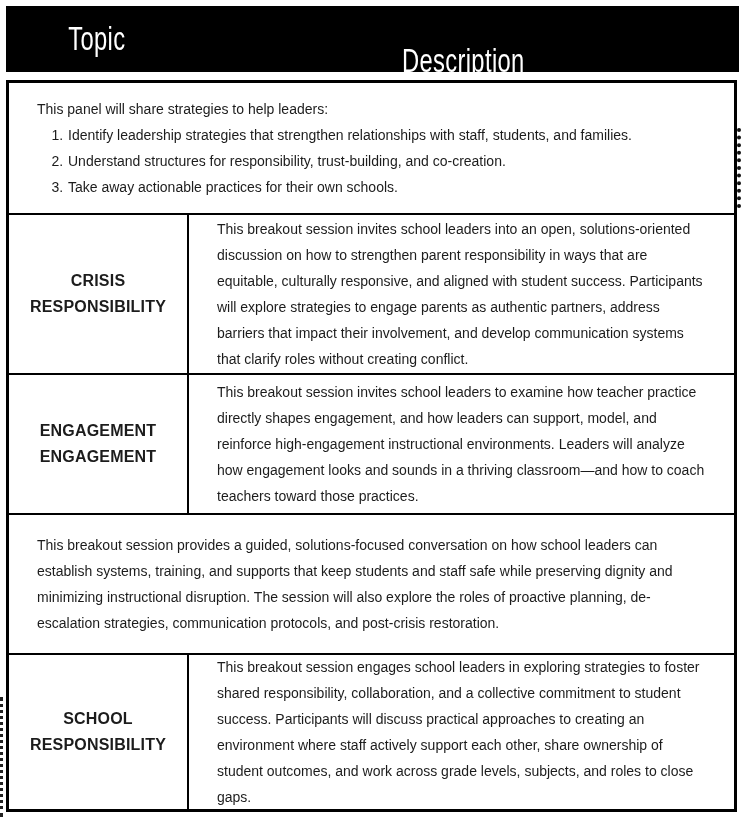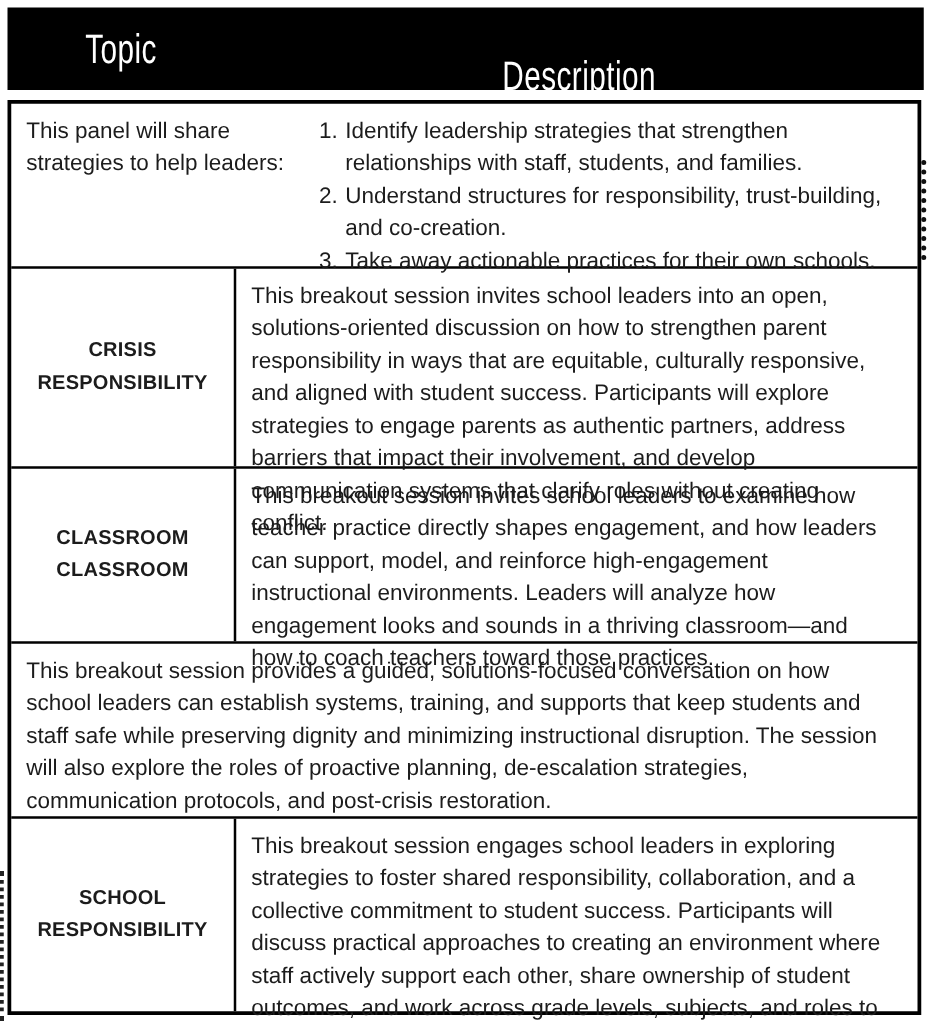--- a/index.html
+++ b/index.html
@@ -61,24 +61,24 @@
     text-align: center;
     font-weight: 700;
     font-size: 16px;
     line-height: 1.6;
     padding: 2px 5px;
     letter-spacing: 0.2px;
   }
   .desc-cell {
     flex: 1;
     display: flex;
-    flex-direction: row;
+    flex-direction: column;
     justify-content: center;
-    padding: 8px 24px 8px 12px;
-    font-size: 18px;
+    padding: 8px 24px 8px 28px;
+    font-size: 14px;
     line-height: 26px;
   }
   .desc-cell p { margin: 0; }
   .desc-cell ol {
     margin: 0;
     padding-left: 30px;
   }
   .desc-cell li { padding-left: 1px; }
 
   
@@ -123,21 +123,21 @@
     </div>
 
     <div class="row row-2">
       <div class="topic-cell">CRISIS RESPONSIBILITY</div>
       <div class="desc-cell">
         <p>This breakout session invites school leaders into an open, solutions-oriented discussion on how to strengthen parent responsibility in ways that are equitable, culturally responsive, and aligned with student success. Participants will explore strategies to engage parents as authentic partners, address barriers that impact their involvement, and develop communication systems that clarify roles without creating conflict.</p>
       </div>
     </div>
 
     <div class="row row-3">
-      <div class="topic-cell">CLASSROOM CLASSROOM</div>
+      <div class="topic-cell">ENGAGEMENT ENGAGEMENT</div>
       <div class="desc-cell">
         <p>This breakout session invites school leaders to examine how teacher practice directly shapes engagement, and how leaders can support, model, and reinforce high-engagement instructional environments. Leaders will analyze how engagement looks and sounds in a thriving classroom—and how to coach teachers toward those practices.</p>
       </div>
     </div>
 
     <div class="row row-4">
       <div class="desc-cell">
         <p>This breakout session provides a guided, solutions-focused conversation on how school leaders can establish systems, training, and supports that keep students and staff safe while preserving dignity and minimizing instructional disruption. The session will also explore the roles of proactive planning, de-escalation strategies, communication protocols, and post-crisis restoration.</p>
       </div>
     </div>

